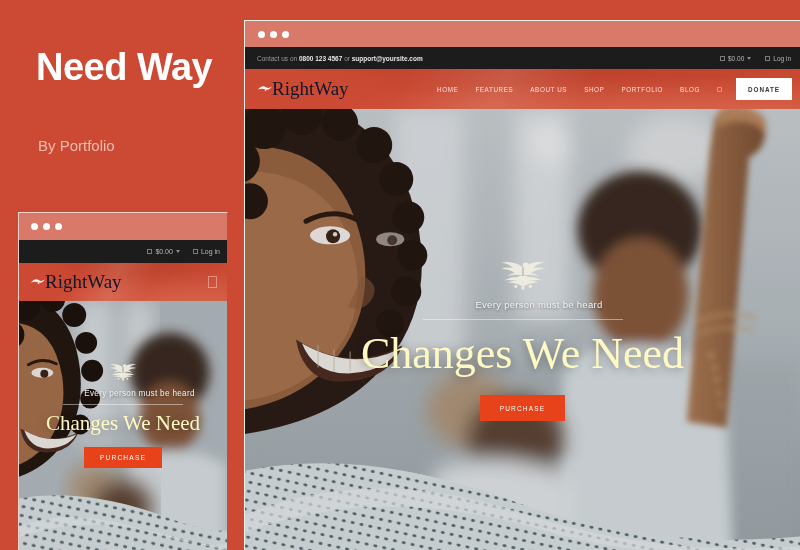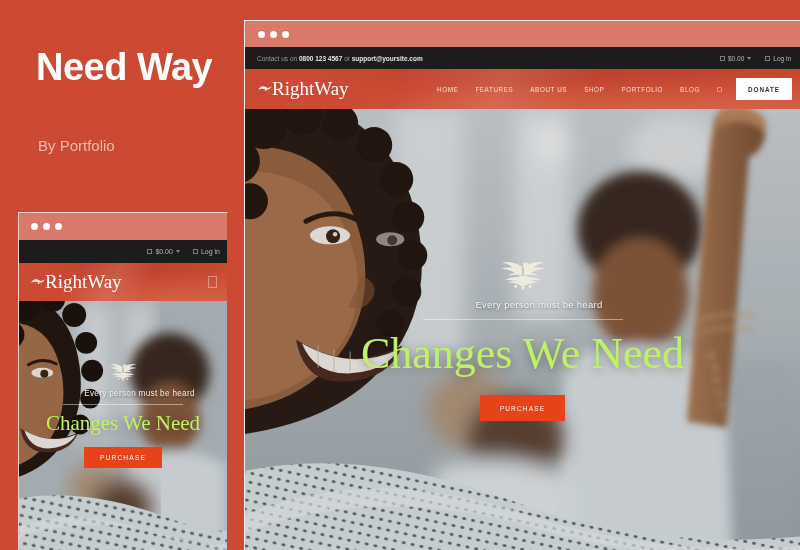--- a/index.html
+++ b/index.html
@@ -115,21 +115,21 @@
       linear-gradient(115deg, rgba(255,255,255,0) 28%, rgba(255,235,225,.13) 46%,
                       rgba(255,255,255,0) 62%),
       radial-gradient(ellipse at 86% 120%, rgba(255,200,170,.22), rgba(255,255,255,0) 60%),
       radial-gradient(ellipse at 58% -30%, rgba(120,30,15,.25), rgba(255,255,255,0) 65%);
     pointer-events: none;
   }
   .brand {
     position: relative;
     display: flex;
     align-items: flex-end;
-    color: #ffffff;
+    color: #0f172a;
     font-family: "Liberation Serif", serif;
     z-index: 2;
   }
   .brand-eagle { display: block; }
   .brand-text { line-height: .95; white-space: nowrap; }
 
   .menu {
     position: relative;
     display: flex;
     align-items: center;
@@ -197,21 +197,21 @@
     text-shadow: 0 1px 3px rgba(0,0,0,.45);
     padding-left: 33px;
   }
   .hero-rule {
     height: 1px;
     background: rgba(255,255,255,.45);
     margin: 0 auto;
   }
   .hero-title {
     font-family: "Liberation Serif", serif;
-    color: #bef264;
+    color: #fef9c3;
     white-space: nowrap;
     line-height: 1;
     text-shadow: 0 2px 10px rgba(0,0,0,.35);
   }
   .purchase-btn {
     background: #e8421a;
     color: #ffffff;
     display: flex;
     align-items: center;
     justify-content: center;

